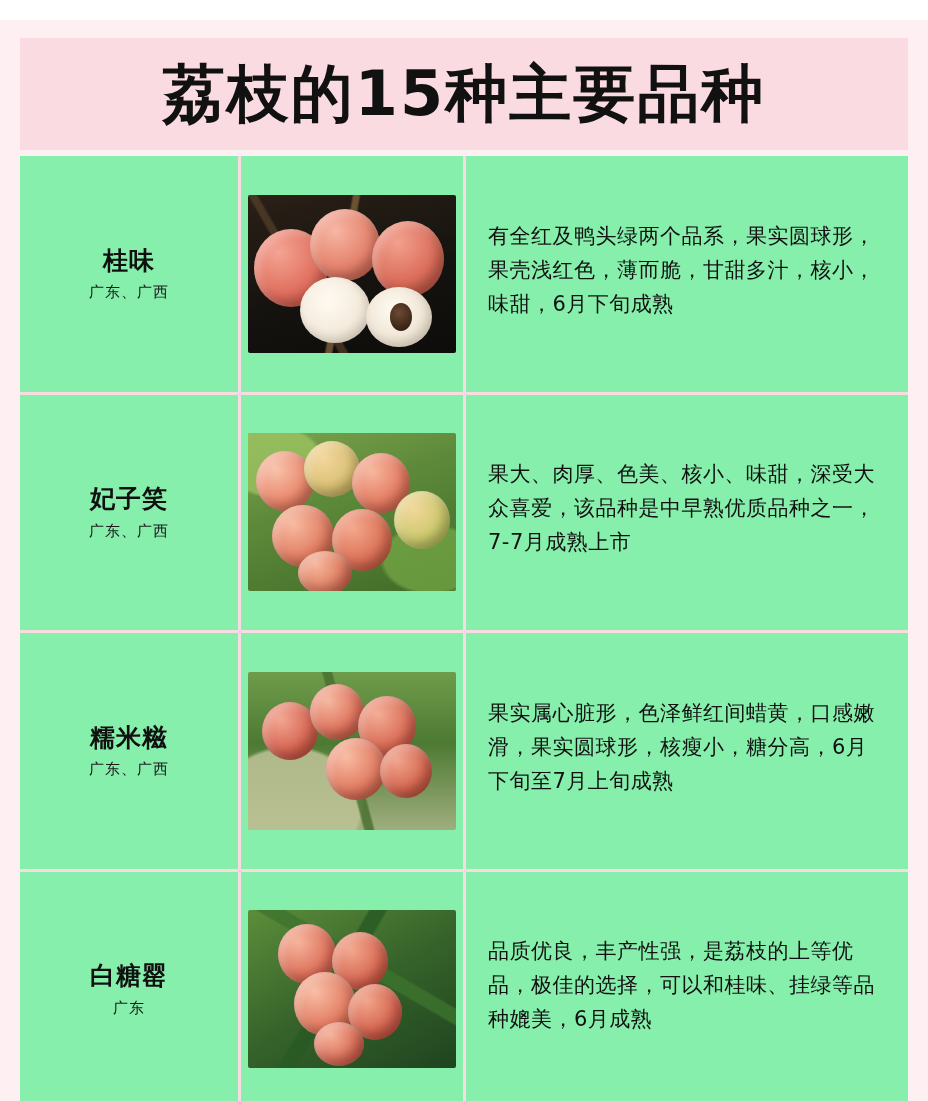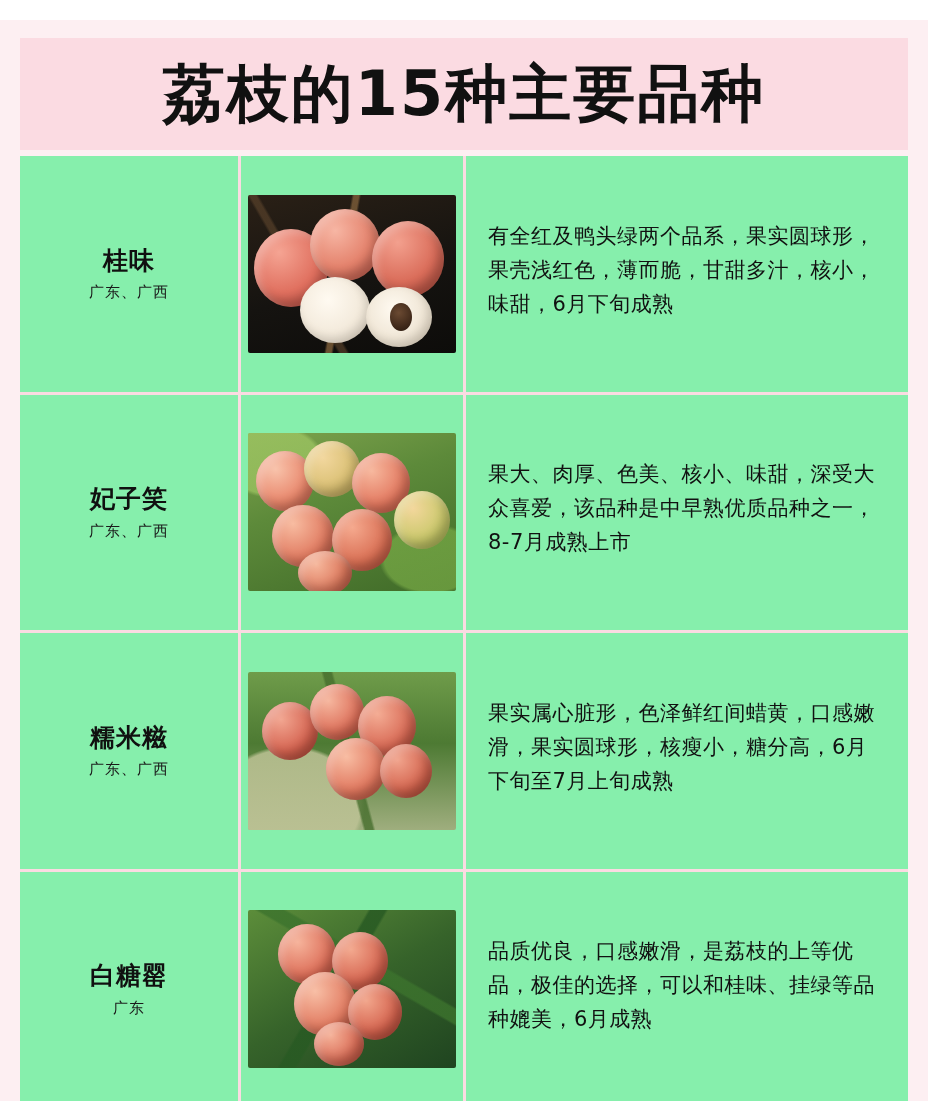--- a/index.html
+++ b/index.html
@@ -183,21 +183,21 @@
           <div class="fruit" style="left:56px;top:8px;width:56px;height:56px;background:radial-gradient(circle at 34% 30%, #f2d79e, #d9bf72 60%, #b09a4c 100%);"></div>
           <div class="fruit" style="left:104px;top:20px;width:58px;height:60px;background:radial-gradient(circle at 34% 30%, #f7b89e, #e2785f 60%, #b8503d 100%);"></div>
           <div class="fruit" style="left:146px;top:58px;width:56px;height:58px;background:radial-gradient(circle at 34% 30%, #f3d79c, #c9c86a 60%, #98a84a 100%);"></div>
           <div class="fruit" style="left:24px;top:72px;width:62px;height:62px;background:radial-gradient(circle at 34% 30%, #f8bca1, #e07a60 60%, #b44e3c 100%);"></div>
           <div class="fruit" style="left:84px;top:76px;width:60px;height:62px;background:radial-gradient(circle at 34% 30%, #f5a98e, #d96f54 60%, #ab4634 100%);"></div>
           <div class="fruit" style="left:50px;top:118px;width:54px;height:44px;background:radial-gradient(circle at 34% 30%, #f6b79c, #dd7a5e 60%, #b04b39 100%);"></div>
         </div>
       </div>
       <div class="sep-v"></div>
       <div class="cell-desc">
-        <div class="desc-text">果大、肉厚、色美、核小、味甜，深受大众喜爱，该品种是中早熟优质品种之一，8-7月成熟上市</div>
+        <div class="desc-text">果大、肉厚、色美、核小、味甜，深受大众喜爱，该品种是中早熟优质品种之一，7-7月成熟上市</div>
       </div>
     </div>
 
     <div class="row">
       <div class="cell-name">
         <div class="variety-name">糯米糍</div>
         <div class="variety-region">广东、广西</div>
       </div>
       <div class="sep-v"></div>
       <div class="cell-photo">
@@ -231,19 +231,19 @@
                  linear-gradient(30deg, transparent 58%, rgba(60,115,45,0.8) 59%, rgba(60,115,45,0.8) 64%, transparent 65%);"></div>
           <div class="fruit" style="left:30px;top:14px;width:58px;height:60px;background:radial-gradient(circle at 34% 30%, #f6b49c, #dd6f59 60%, #ae4333 100%);"></div>
           <div class="fruit" style="left:84px;top:22px;width:56px;height:58px;background:radial-gradient(circle at 34% 30%, #f3a98f, #d66651 60%, #a83e2e 100%);"></div>
           <div class="fruit" style="left:46px;top:62px;width:62px;height:64px;background:radial-gradient(circle at 34% 30%, #f8bfa6, #e17a60 60%, #b24b38 100%);"></div>
           <div class="fruit" style="left:100px;top:74px;width:54px;height:56px;background:radial-gradient(circle at 34% 30%, #f2a68c, #d4634e 60%, #a23b2c 100%);"></div>
           <div class="fruit" style="left:66px;top:112px;width:50px;height:44px;background:radial-gradient(circle at 34% 30%, #f5b198, #d96c56 60%, #a84232 100%);"></div>
         </div>
       </div>
       <div class="sep-v"></div>
       <div class="cell-desc">
-        <div class="desc-text">品质优良，口感嫩滑，是荔枝的上等优品，极佳的选择，可以和桂味、挂绿等品种媲美，6月成熟</div>
+        <div class="desc-text">品质优良，丰产性强，是荔枝的上等优品，极佳的选择，可以和桂味、挂绿等品种媲美，6月成熟</div>
       </div>
     </div>
 
 
   </div>
 </div>
 
 </body></html>

